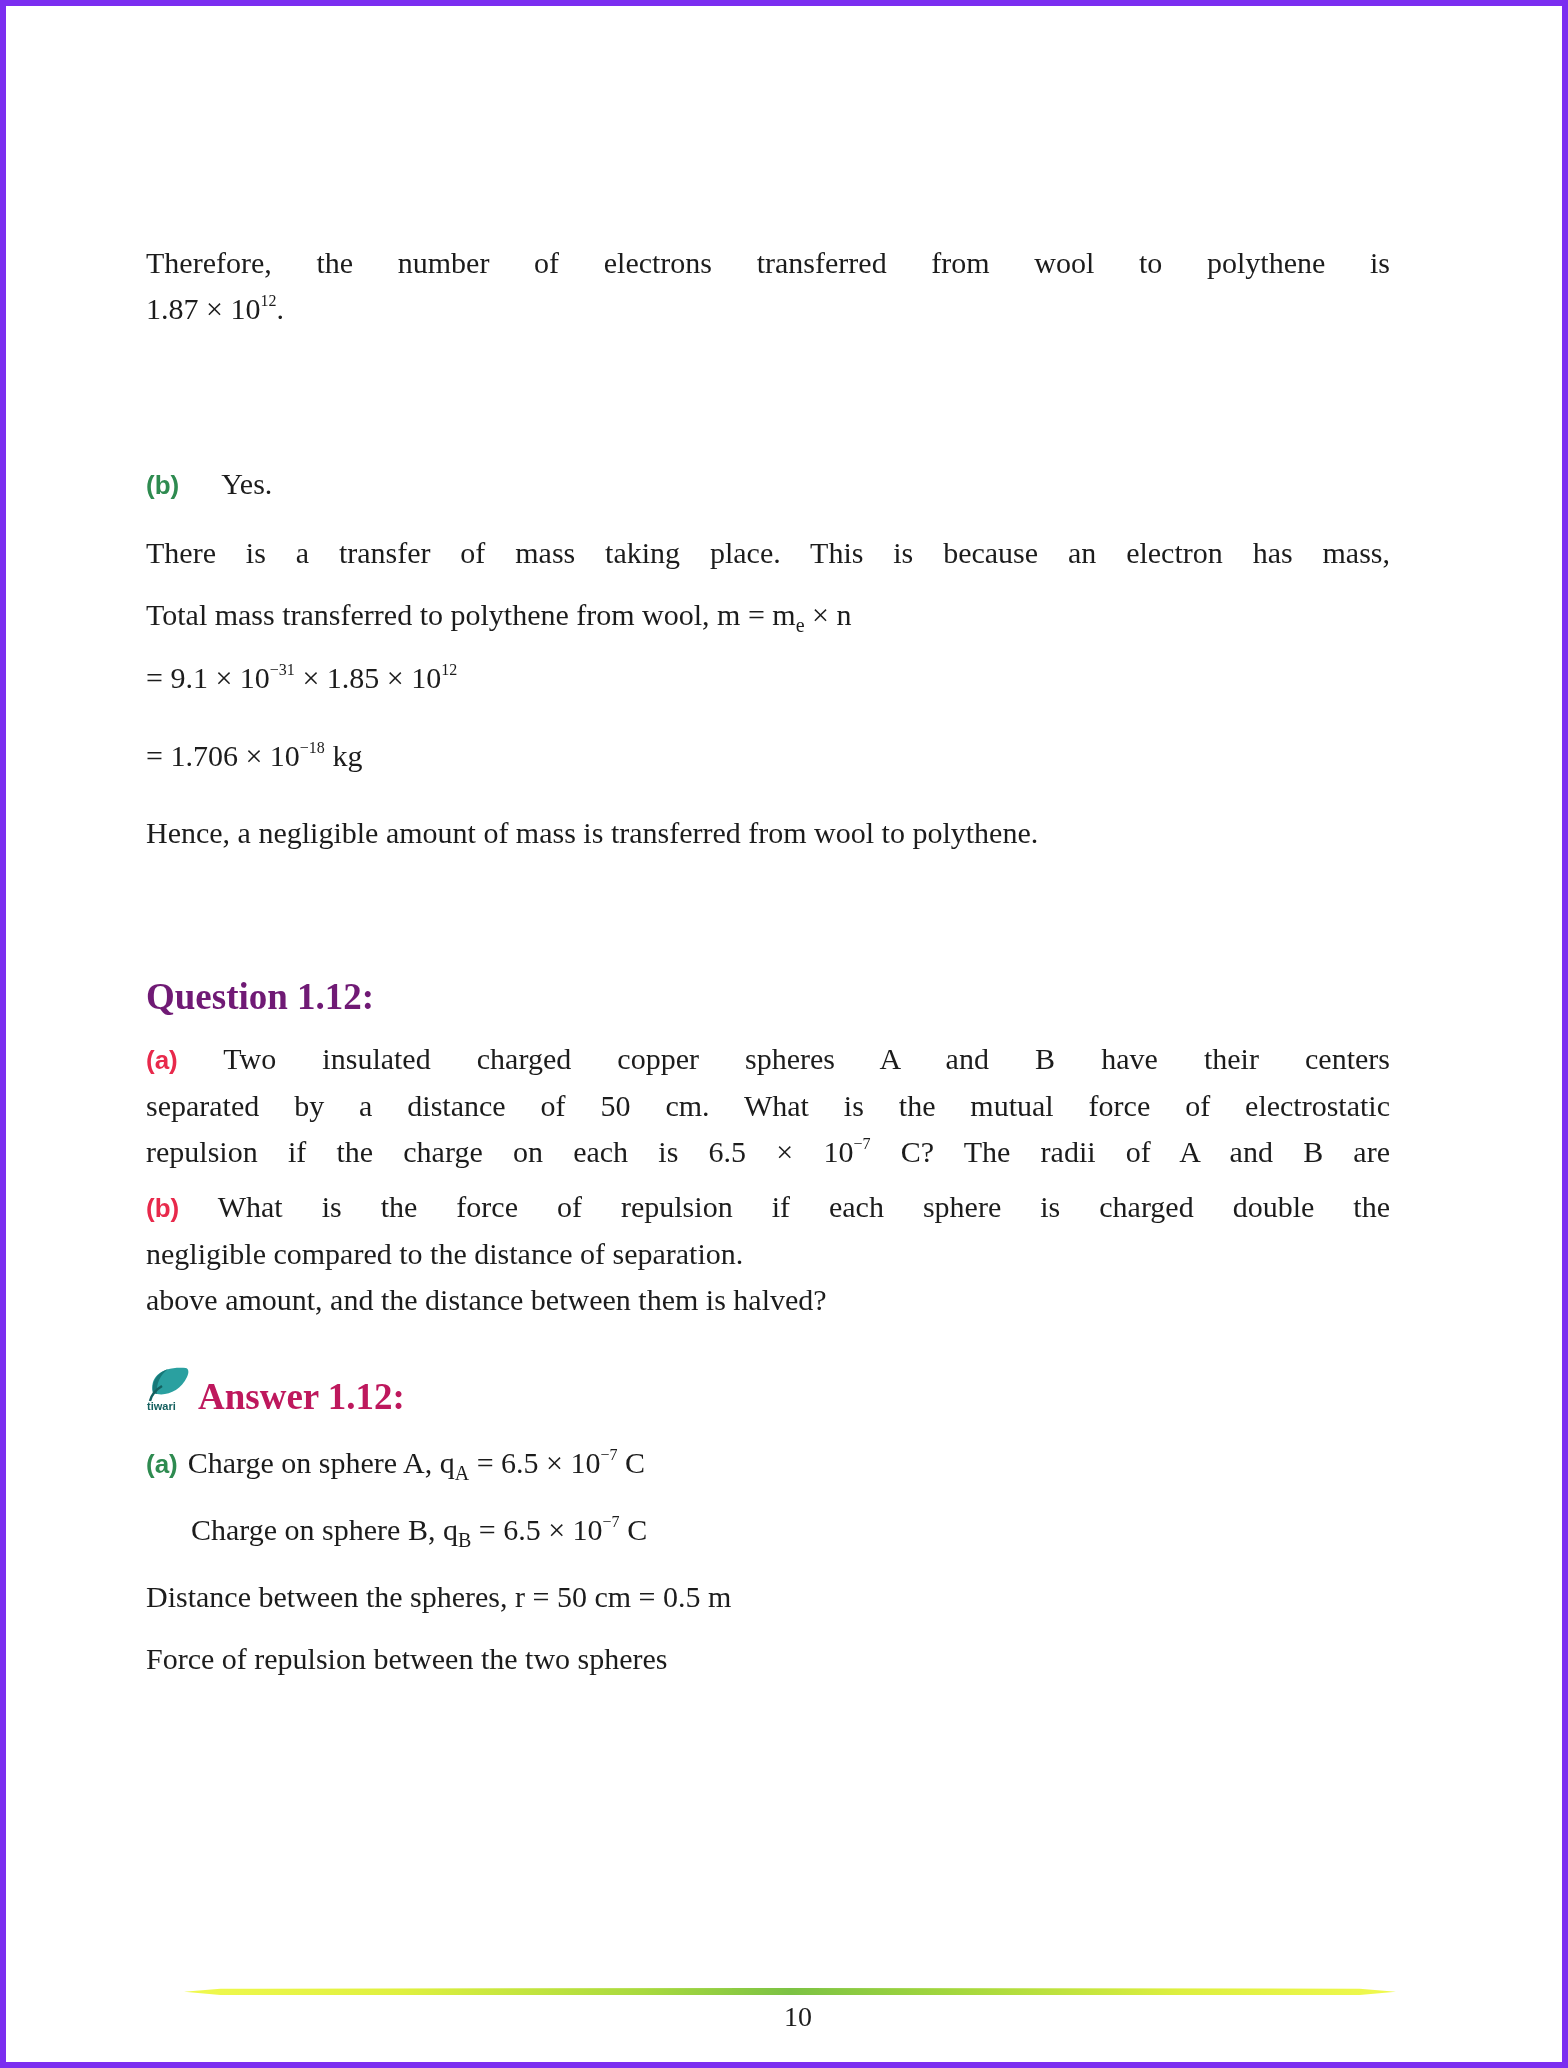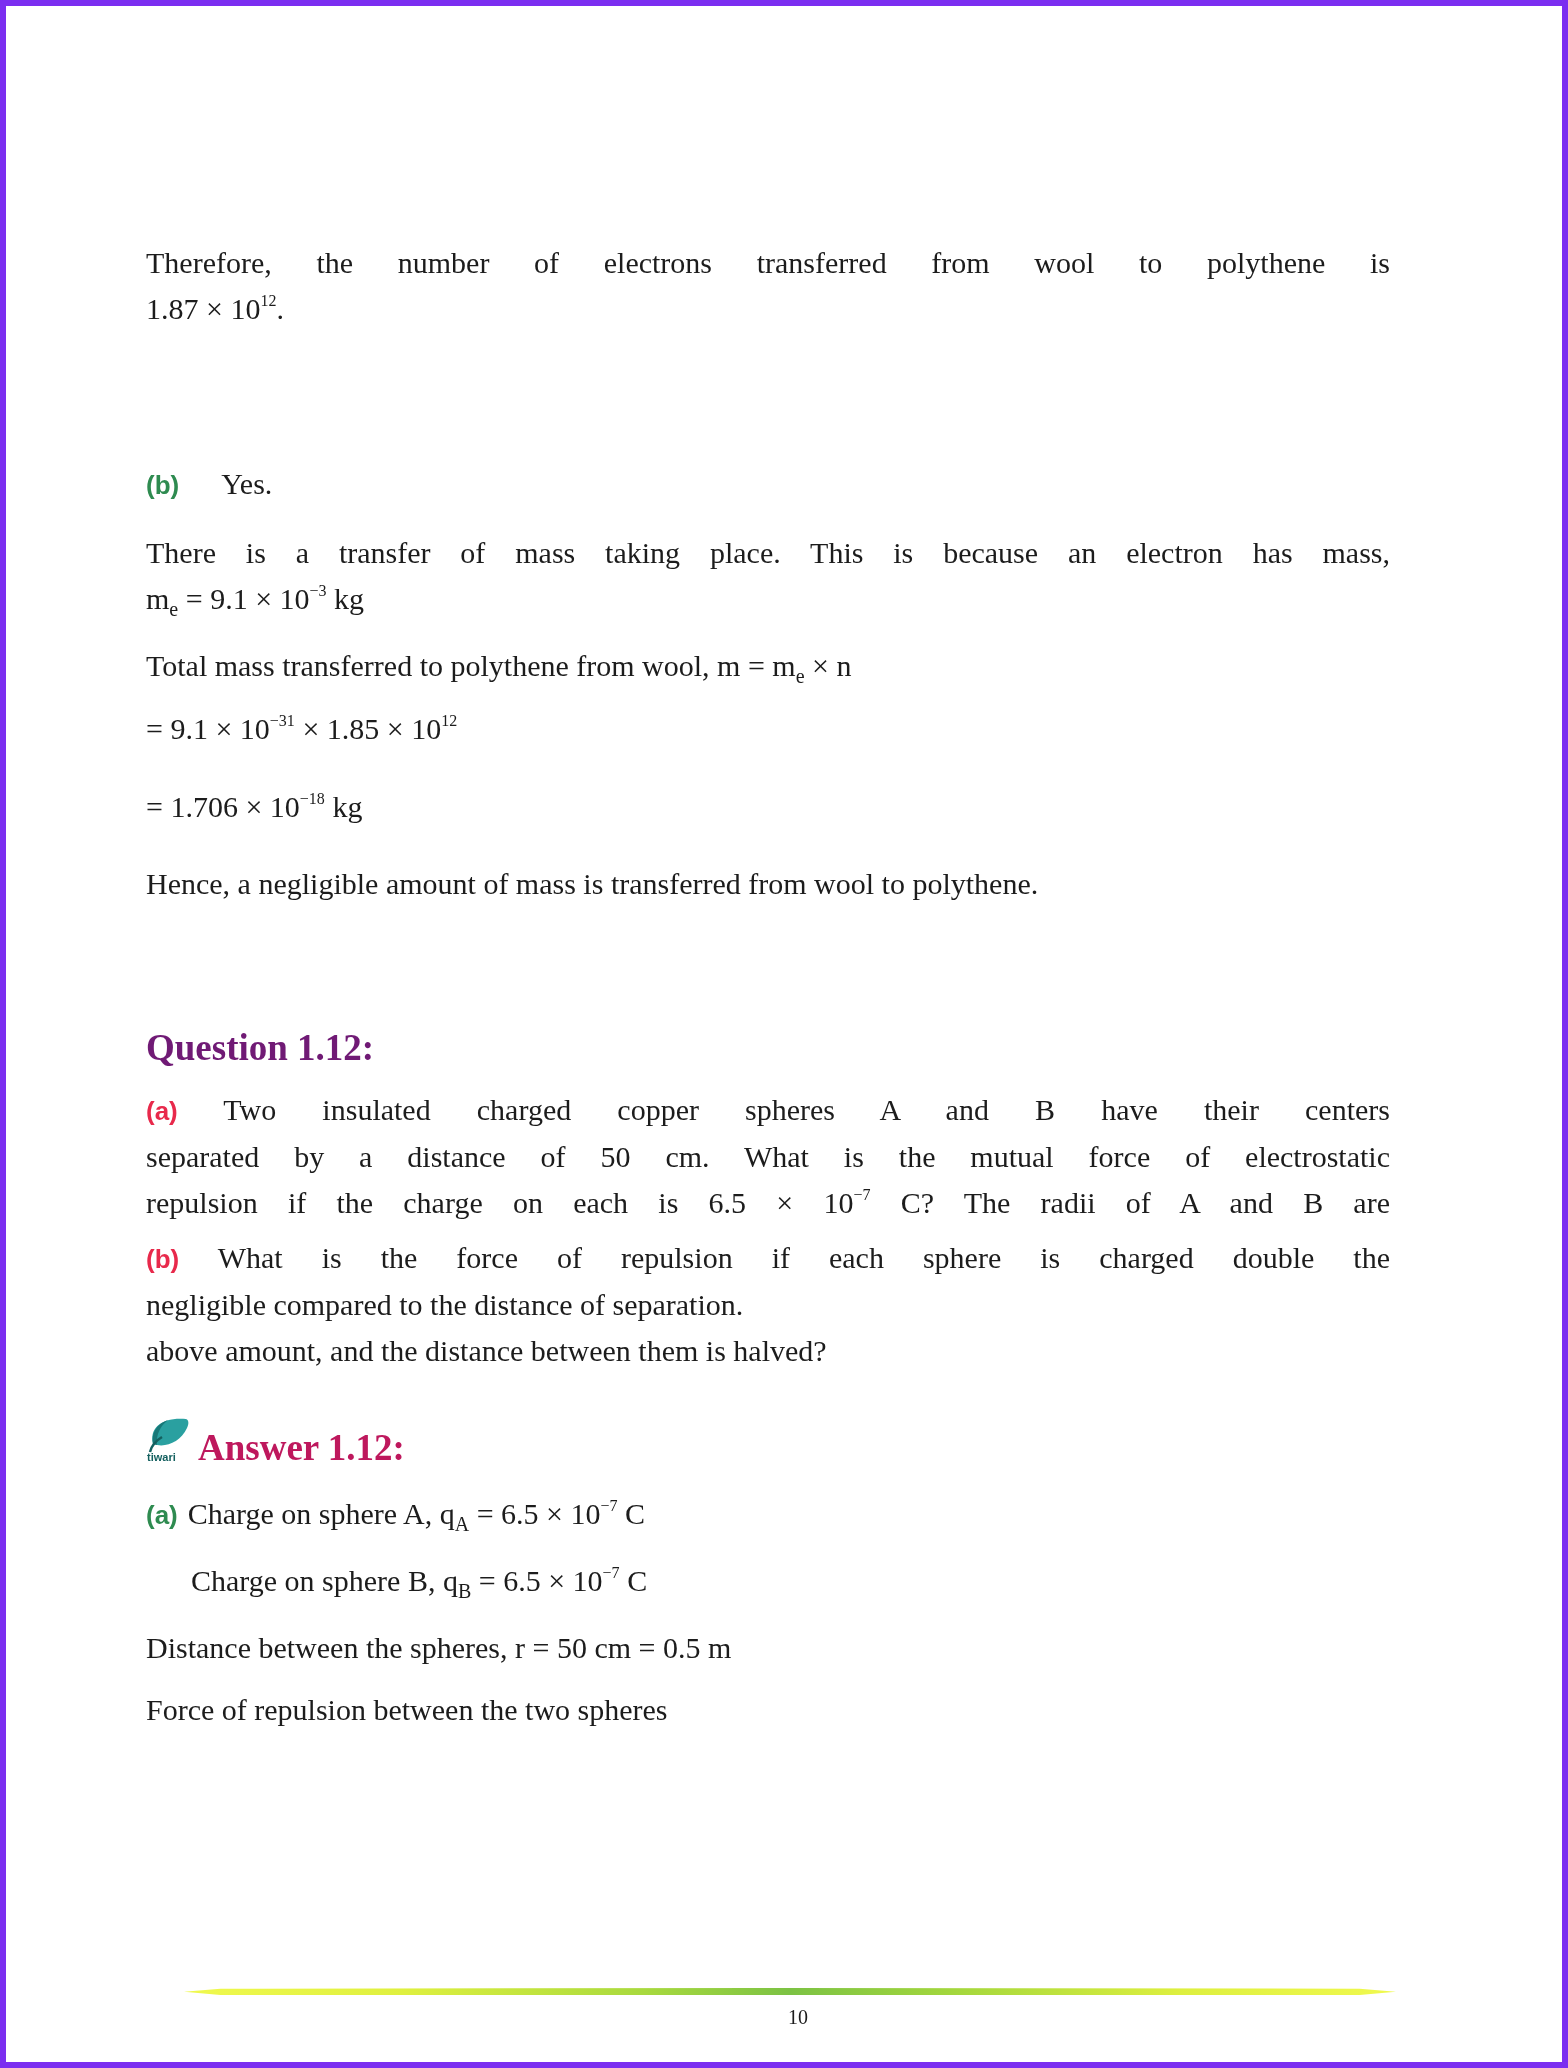--- a/index.html
+++ b/index.html
@@ -76,38 +76,37 @@
     background: linear-gradient(90deg,
       #f0f94e 0%, #dff03f 18%, #a8d93e 38%,
       #7cc244 50%, #a2d63d 63%, #ddef3f 82%, #f0f94e 100%);
     clip-path: polygon(0 55%, 3% 10%, 50% 0, 97% 10%, 100% 55%, 97% 100%, 3% 100%);
   }
   .page-num {
     position: absolute;
     top: 1994px;
     left: 0; right: 0;
     text-align: center;
-    font-size: 20px;
+    font-size: 28px;
     line-height: 34px;
     margin: 0;
     padding-left: 28px;
   }
 </style>
 </head>
 <body>
 
 <main class="content">
 
   <p class="bline jl"><span>Therefore, the number of electrons transferred from wool to polythene is</span></p>
   <p class="bline"><span>1.87 × 10</span><span class="sup">12</span><span>.</span></p>
 
   <p class="bline mt-partb"><span class="mk mk-green marker-gap">(b)</span><span>Yes.</span></p>
 
   <p class="bline jl mt-mass"><span>There is a transfer of mass taking place. This is because an electron has mass,</span></p>
-  <p class="bline"><span>m</span><span class="sub">e</span><span> = 9.1 × 10</span><span class="sup">−3</span><span> kg</span></p>
 
   <p class="bline mt-total"><span>Total mass transferred to polythene from wool, m = m</span><span class="sub">e</span><span> × n</span></p>
 
   <p class="bline mt-eq1"><span>= 9.1 × 10</span><span class="sup">−31</span><span> × 1.85 × 10</span><span class="sup">12</span></p>
 
   <p class="bline mt-eq2"><span>= 1.706 × 10</span><span class="sup">−18</span><span> kg</span></p>
 
   <p class="bline mt-hence"><span>Hence, a negligible amount of mass is transferred from wool to polythene.</span></p>
 
   <h2 class="heading q-heading mt-qtitle">Question 1.12:</h2>

